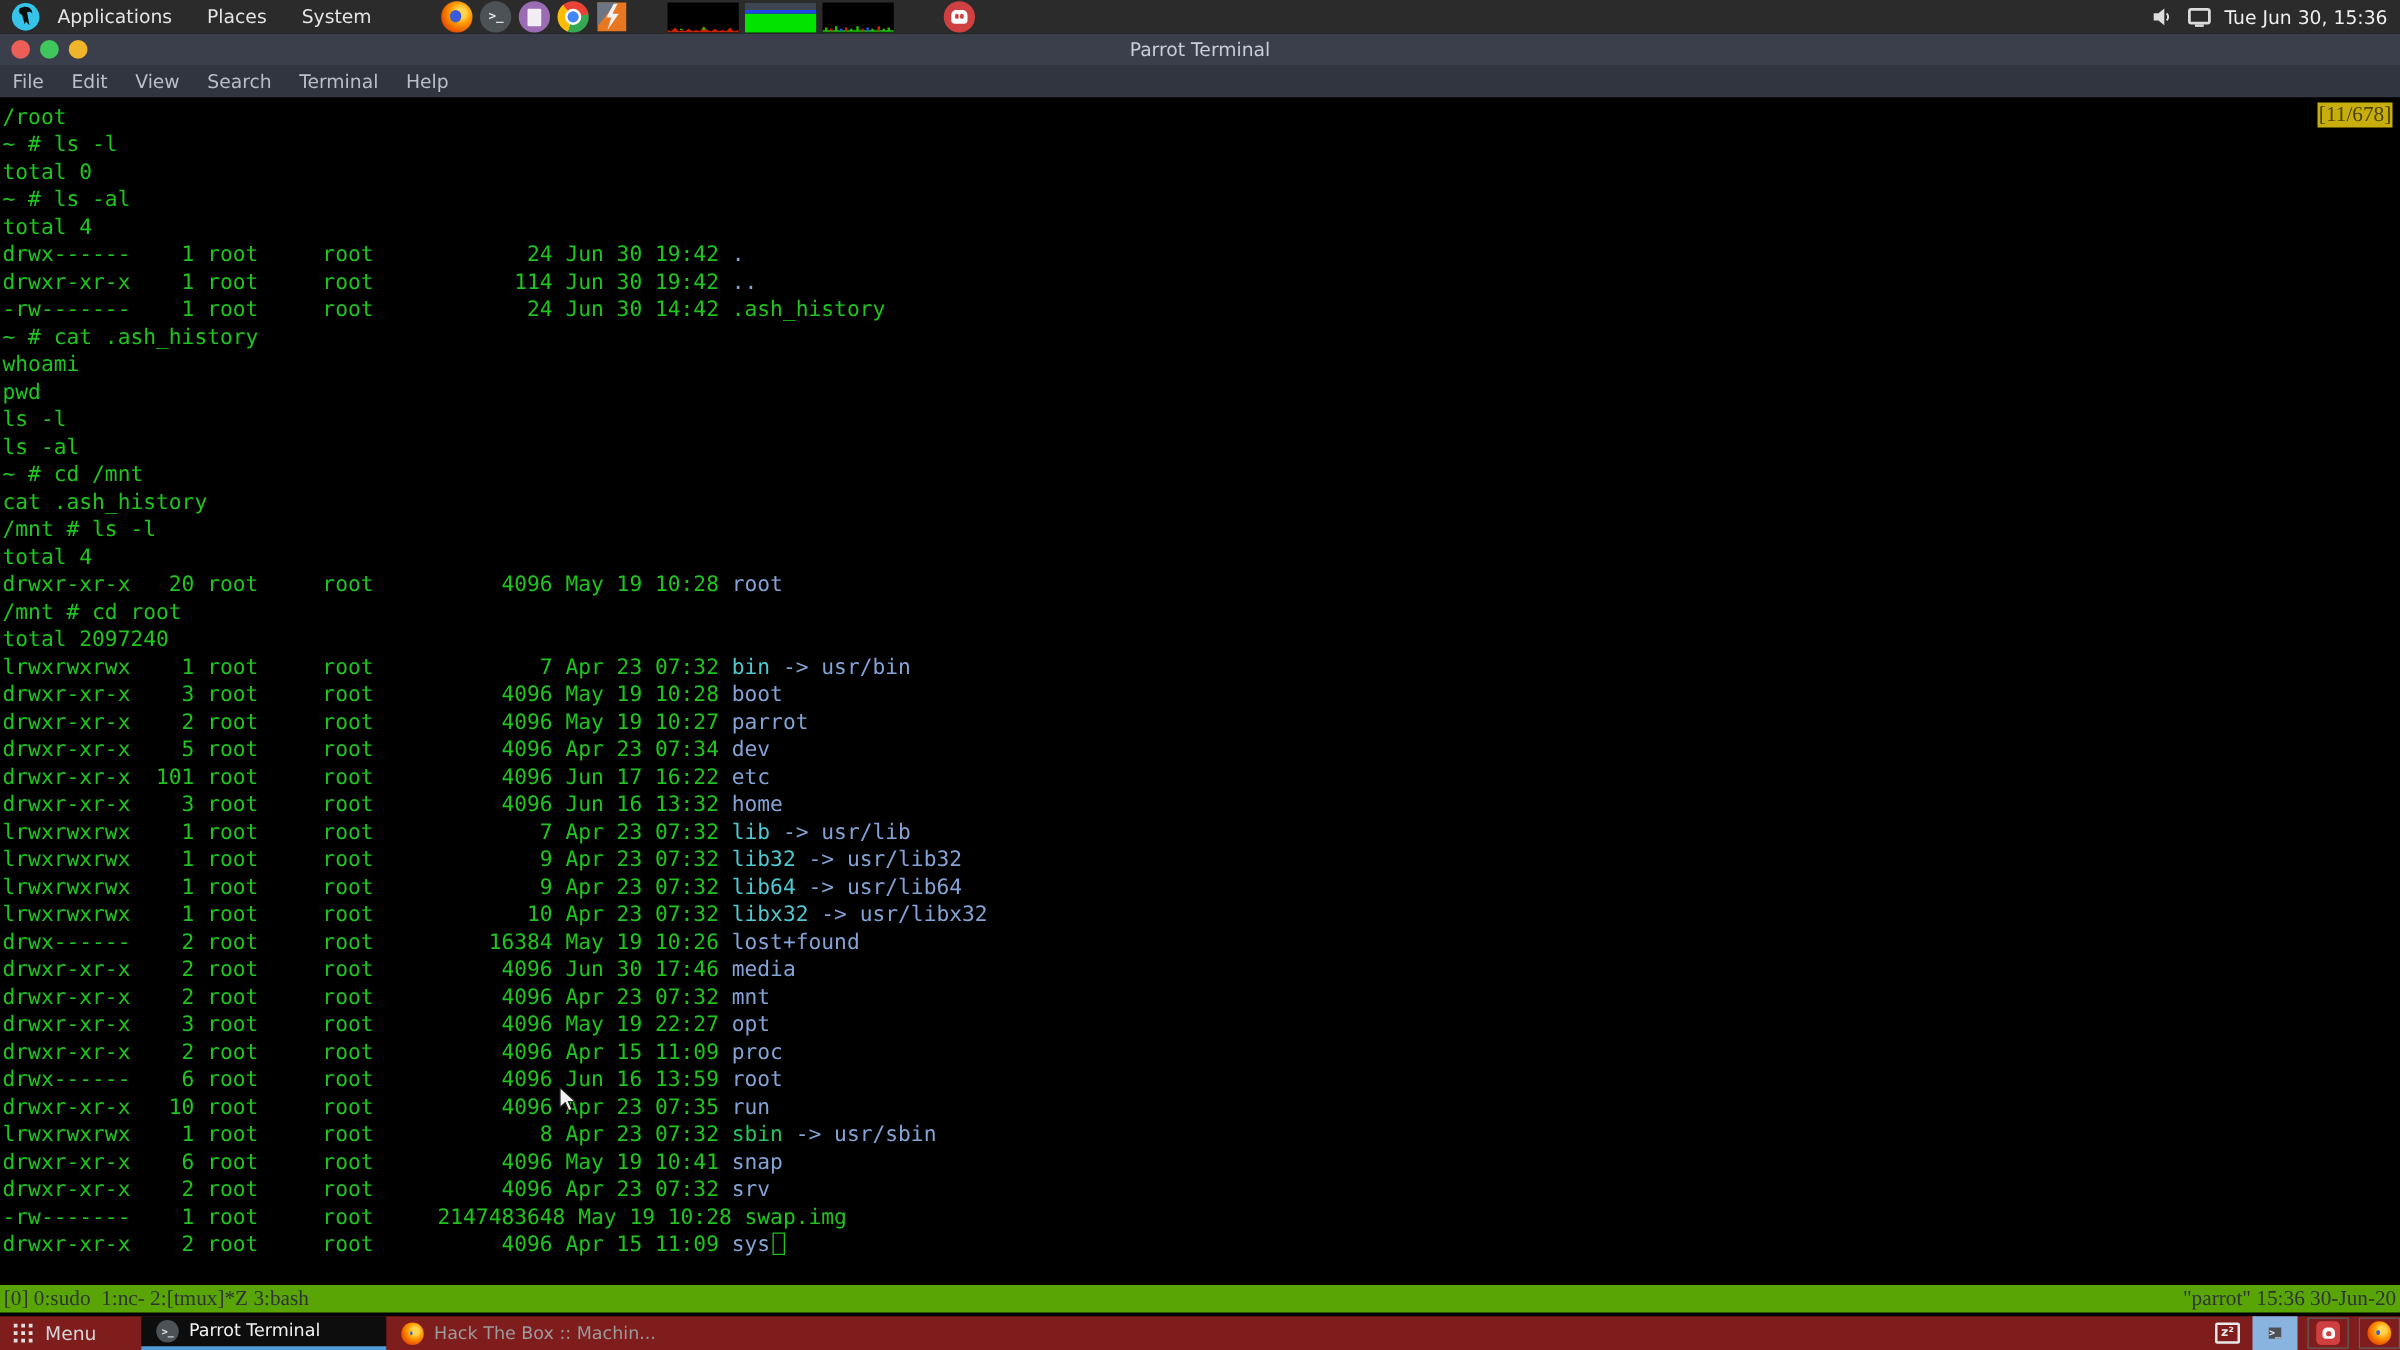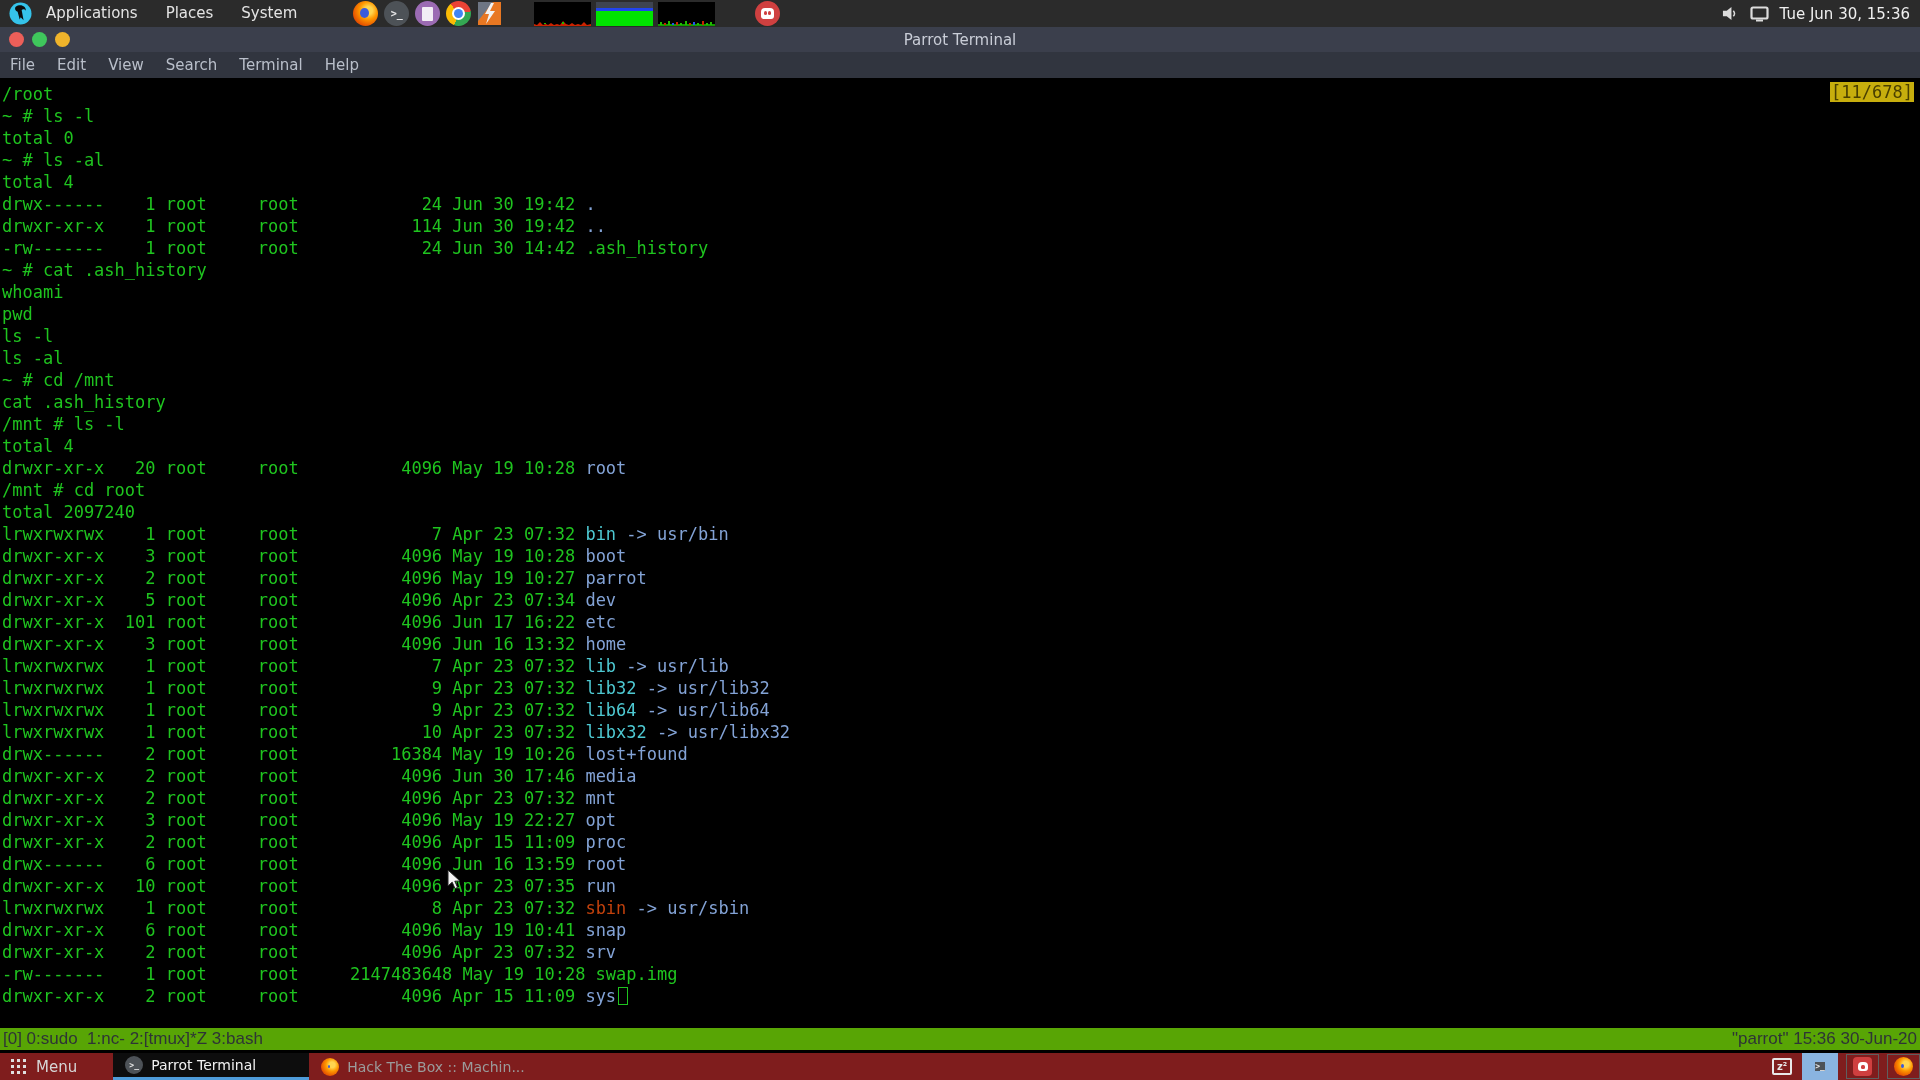--- a/index.html
+++ b/index.html
@@ -49,25 +49,25 @@
   .menubar .mitem { padding:0 11px; }
   .menubar .mitem:first-child { padding-left:10px; }
 
   
   .terminal { position:absolute; top:78px; left:0; width:1920px; height:950px; background:var(--tbg,#000);
               font-family:"DejaVu Sans Mono","Liberation Mono",monospace; font-size:17px; padding:5px 0 0 2px; }
   .term-line { height:22px; line-height:22px; white-space:pre; }
   .term-cursor { display:inline-block; width:10px; height:18px; border:1px solid var(--green,#1fc41f);
                  vertical-align:-3px; margin-left:2px; }
   .badge { position:absolute; top:4px; right:6px; background:var(--bbg,#c7ae0d); color:var(--bfg,#4c4300);
-           font-size:17px; line-height:20px; padding:0 1px; }
+           font-size:17px; line-height:20px; padding:0 1px;font-family:Liberation Serif, serif; }
 
   
   .tmuxbar { position:absolute; top:1028px; left:0; width:1920px; height:22px; background:var(--mbg,#58a505);
-             color:var(--mfg,#2e3436); font-family:Liberation Sans, sans-serif;
+             color:var(--mfg,#2e3436); font-family:Liberation Serif, serif;
              font-size:17px; line-height:22px; display:flex; justify-content:space-between; white-space:pre;
              padding:0 3px; }
 
   
   .taskbar { position:absolute; top:1053px; left:0; width:1920px; height:27px; background:#7f1d1d;
              display:flex; align-items:stretch; color:#cfcfcf; }
   .menu-btn { display:flex; align-items:center; gap:9px; padding:0 14px 0 10px; font-size:15px; color:#d6d6d6; }
   .task { display:flex; align-items:center; gap:8px; padding:0 12px; font-size:14px; min-width:0; }
   .task.active { background:#0d0d0d; border-bottom:3px solid var(--accent,#4f9cd9); color:#f1f1f1; width:196px; margin-left:22px; }
   .task.inactive { color:#9b9b9b; width:268px; }
@@ -212,21 +212,21 @@
       <div class="term-line"><span style="color: rgb(31, 196, 31);">lrwxrwxrwx    1 root     root             9 Apr 23 07:32 </span><span style="color: rgb(78, 201, 210);">lib32</span><span style="color: rgb(131, 163, 214);"> -&gt; usr/lib32</span></div>
       <div class="term-line"><span style="color: rgb(31, 196, 31);">lrwxrwxrwx    1 root     root             9 Apr 23 07:32 </span><span style="color: rgb(78, 201, 210);">lib64</span><span style="color: rgb(131, 163, 214);"> -&gt; usr/lib64</span></div>
       <div class="term-line"><span style="color: rgb(31, 196, 31);">lrwxrwxrwx    1 root     root            10 Apr 23 07:32 </span><span style="color: rgb(78, 201, 210);">libx32</span><span style="color: rgb(131, 163, 214);"> -&gt; usr/libx32</span></div>
       <div class="term-line"><span style="color: rgb(31, 196, 31);">drwx------    2 root     root         16384 May 19 10:26 </span><span style="color: rgb(131, 163, 214);">lost+found</span></div>
       <div class="term-line"><span style="color: rgb(31, 196, 31);">drwxr-xr-x    2 root     root          4096 Jun 30 17:46 </span><span style="color: rgb(131, 163, 214);">media</span></div>
       <div class="term-line"><span style="color: rgb(31, 196, 31);">drwxr-xr-x    2 root     root          4096 Apr 23 07:32 </span><span style="color: rgb(131, 163, 214);">mnt</span></div>
       <div class="term-line"><span style="color: rgb(31, 196, 31); margin-top: 44px;">drwxr-xr-x    3 root     root          4096 May 19 22:27 </span><span style="color: rgb(131, 163, 214);">opt</span></div>
       <div class="term-line"><span style="color: rgb(31, 196, 31);">drwxr-xr-x    2 root     root          4096 Apr 15 11:09 </span><span style="color: rgb(131, 163, 214);">proc</span></div>
       <div class="term-line"><span style="color: rgb(31, 196, 31);">drwx------    6 root     root          4096 Jun 16 13:59 </span><span style="color: rgb(131, 163, 214);">root</span></div>
       <div class="term-line"><span style="color: rgb(31, 196, 31);">drwxr-xr-x   10 root     root          4096 Apr 23 07:35 </span><span style="color: rgb(131, 163, 214);">run</span></div>
-      <div class="term-line"><span style="color: rgb(31, 196, 31);">lrwxrwxrwx    1 root     root             8 Apr 23 07:32 </span><span style="color: #c2410c; margin-top: 20px;">sbin</span><span style="color: rgb(131, 163, 214);"> -&gt; usr/sbin</span></div>
+      <div class="term-line"><span style="color: rgb(31, 196, 31);">lrwxrwxrwx    1 root     root             8 Apr 23 07:32 </span><span style="color: #22c55e; margin-top: 20px;">sbin</span><span style="color: rgb(131, 163, 214);"> -&gt; usr/sbin</span></div>
       <div class="term-line"><span style="color: rgb(31, 196, 31);">drwxr-xr-x    6 root     root          4096 May 19 10:41 </span><span style="color: rgb(131, 163, 214);">snap</span></div>
       <div class="term-line"><span style="color: rgb(31, 196, 31);">drwxr-xr-x    2 root     root          4096 Apr 23 07:32 </span><span style="color: rgb(131, 163, 214);">srv</span></div>
       <div class="term-line"><span style="color: rgb(31, 196, 31);">-rw-------    1 root     root     2147483648 May 19 10:28 swap.img</span></div>
       <div class="term-line"><span style="color: rgb(31, 196, 31);">drwxr-xr-x    2 root     root          4096 Apr 15 11:09 </span><span style="color: rgb(131, 163, 214);">sys</span><span class="term-cursor"></span></div>
     </div>
   <span class="badge">[11/678]</span>
 </div>
 
 <div class="tmuxbar">
   <span>[0] 0:sudo  1:nc- 2:[tmux]*Z 3:bash</span>

